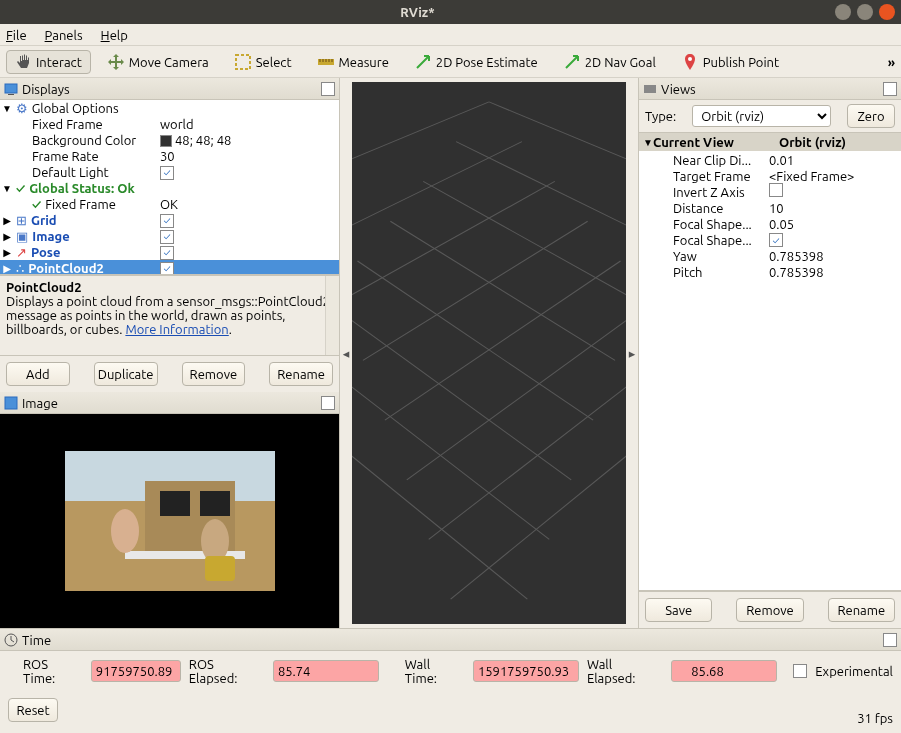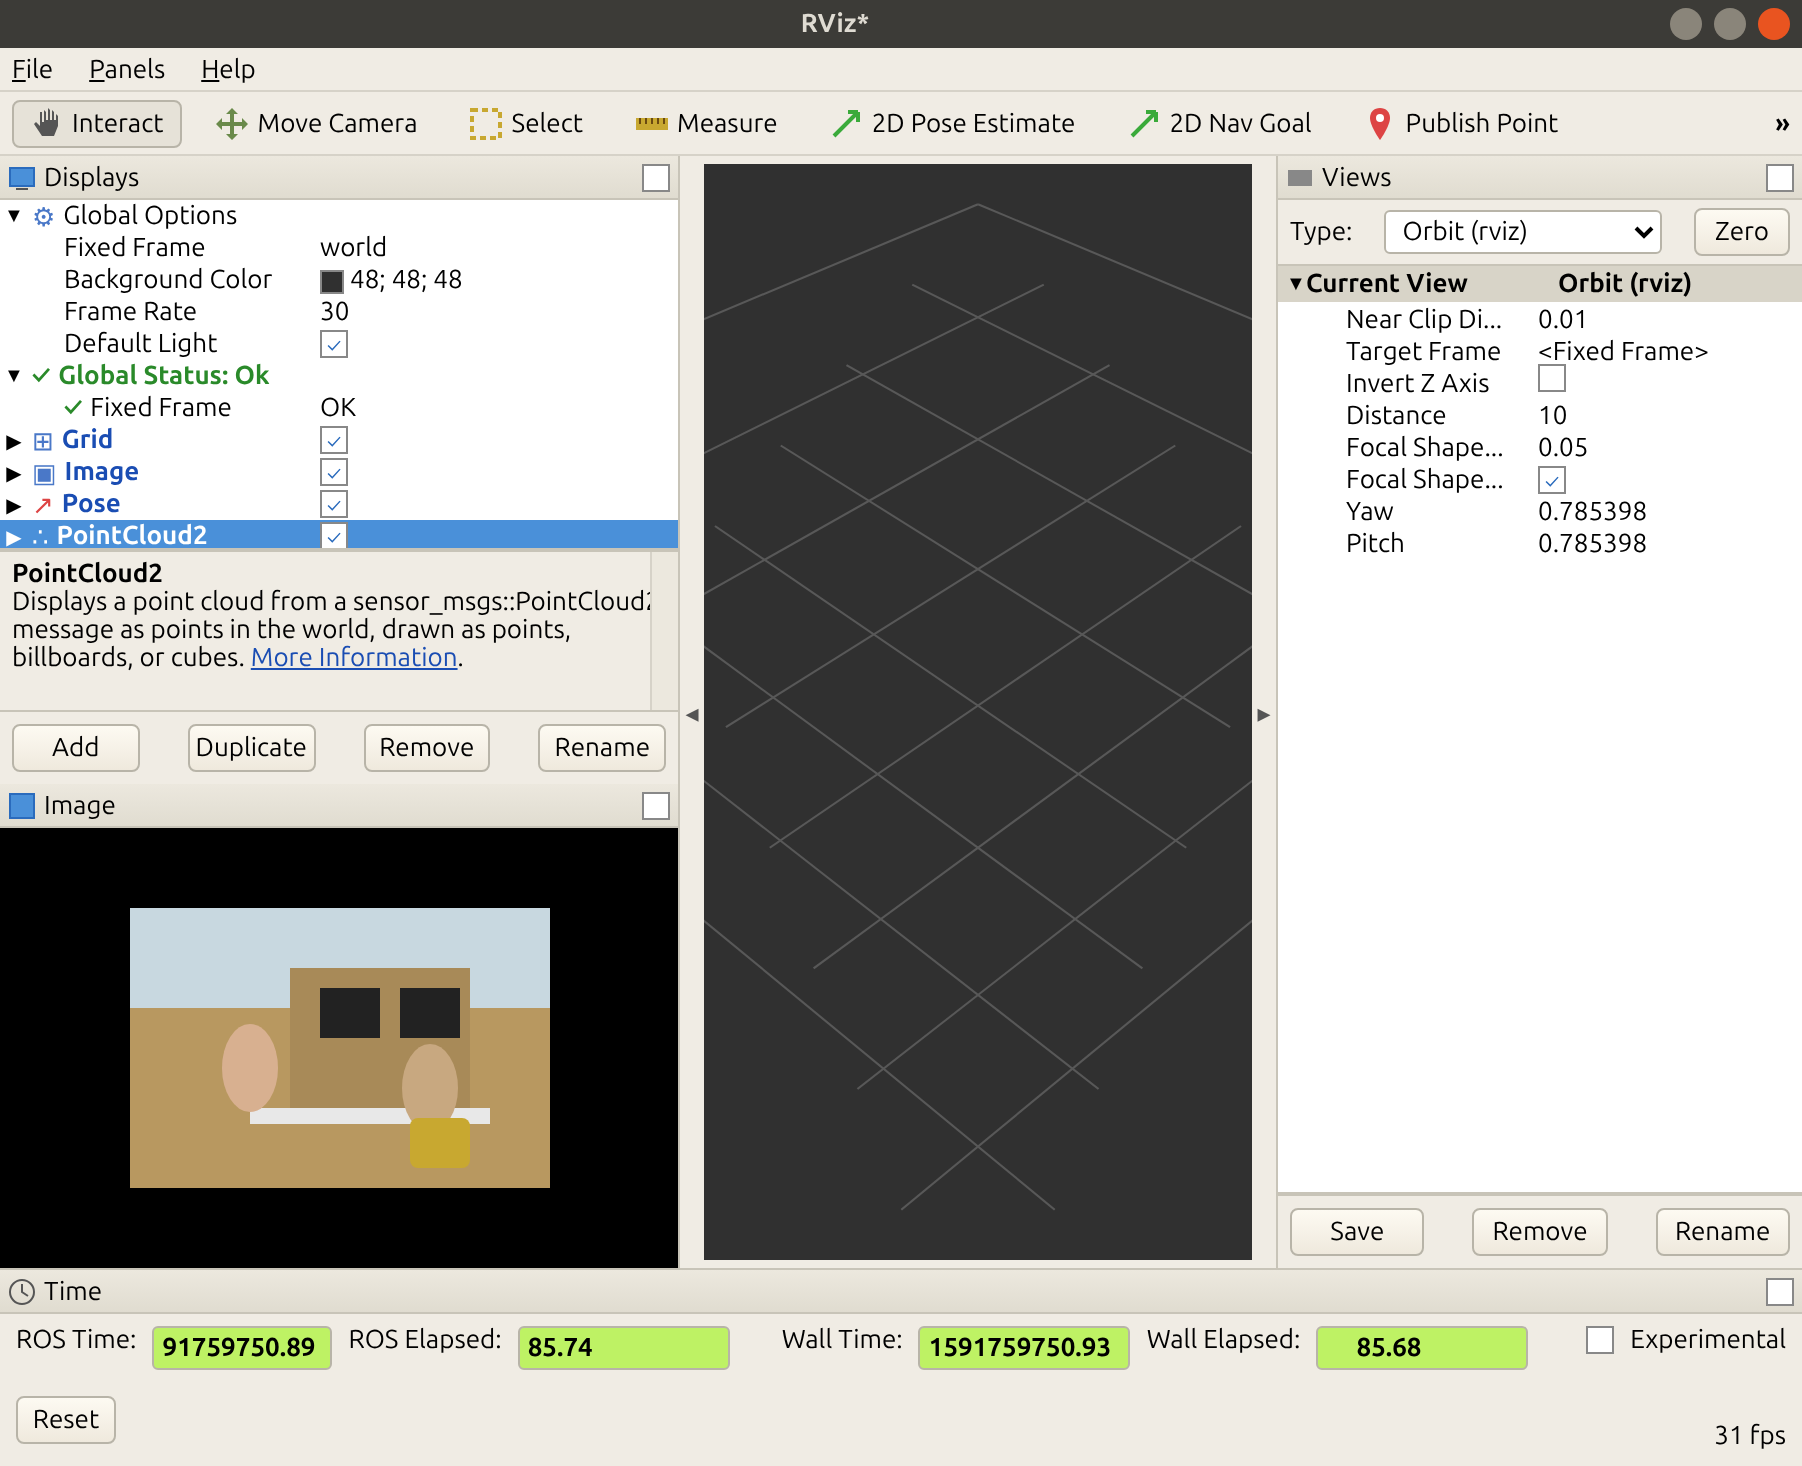--- a/index.html
+++ b/index.html
@@ -42,22 +42,22 @@
 .view3d { flex:1; margin:4px 0; background:#303030; position:relative; overflow:hidden; }
 .right { width:263px; display:flex; flex-direction:column; border-left:1px solid #c8c4b8; }
 .typerow { display:flex; align-items:center; gap:16px; padding:4px 6px;justify-content:space-between; }
 select.typesel{ flex:1; background:#fff; border:1px solid #b8b4a8; border-radius:3px; height:22px; padding:0 4px;}
 .vtree { flex:1; background:#fff; overflow:auto; border-top:1px solid #c8c4b8; border-bottom:1px solid #c8c4b8; font-size:13px;}
 .vhdr { display:flex; background:#d8d4c8; font-weight:bold; height:18px; align-items:center;}
 .vhdr .c1{ width:130px; padding-left:20px;} .vhdr .c2{ flex:1; }
 .vrow { display:flex; height:16px; align-items:flex-end; }
 .vrow .c1{ width:130px; padding-left:34px; overflow:hidden; white-space:nowrap;} .vrow .c2{ flex:1; }
 .bottom { border-top:1px solid #c8c4b8; }
-.statusrow { display:flex; align-items:flex-start; gap:8px; padding:6px 8px; flex-wrap:nowrap;}
-.stin { background:#bef264; border:1px solid #b8b4a8; border-radius:3px; height:22px; padding:0 4px;font-weight:bold; }
+.statusrow { display:flex; align-items:center; gap:8px; padding:6px 8px; flex-wrap:nowrap;margin-left:15px;}
+.stin { background:#fca5a5; border:1px solid #b8b4a8; border-radius:3px; height:22px; padding:0 4px; }
 .fps { margin-left:auto;margin-top:16px; }
 .resetrow { padding:4px 8px 8px 8px; display:flex; align-items:center;}
 svg.gridsvg { width:100%; height:100%; }
 .scrollv { position:absolute; right:0; top:0; width:14px; height:100%; background:#ece8de; border-left:1px solid #d6d2c8;}
 .morearrow { margin-left:auto; font-weight:bold; cursor:default; }
 </style>
 </head>
 <body>
 
 <div class="titlebar">

